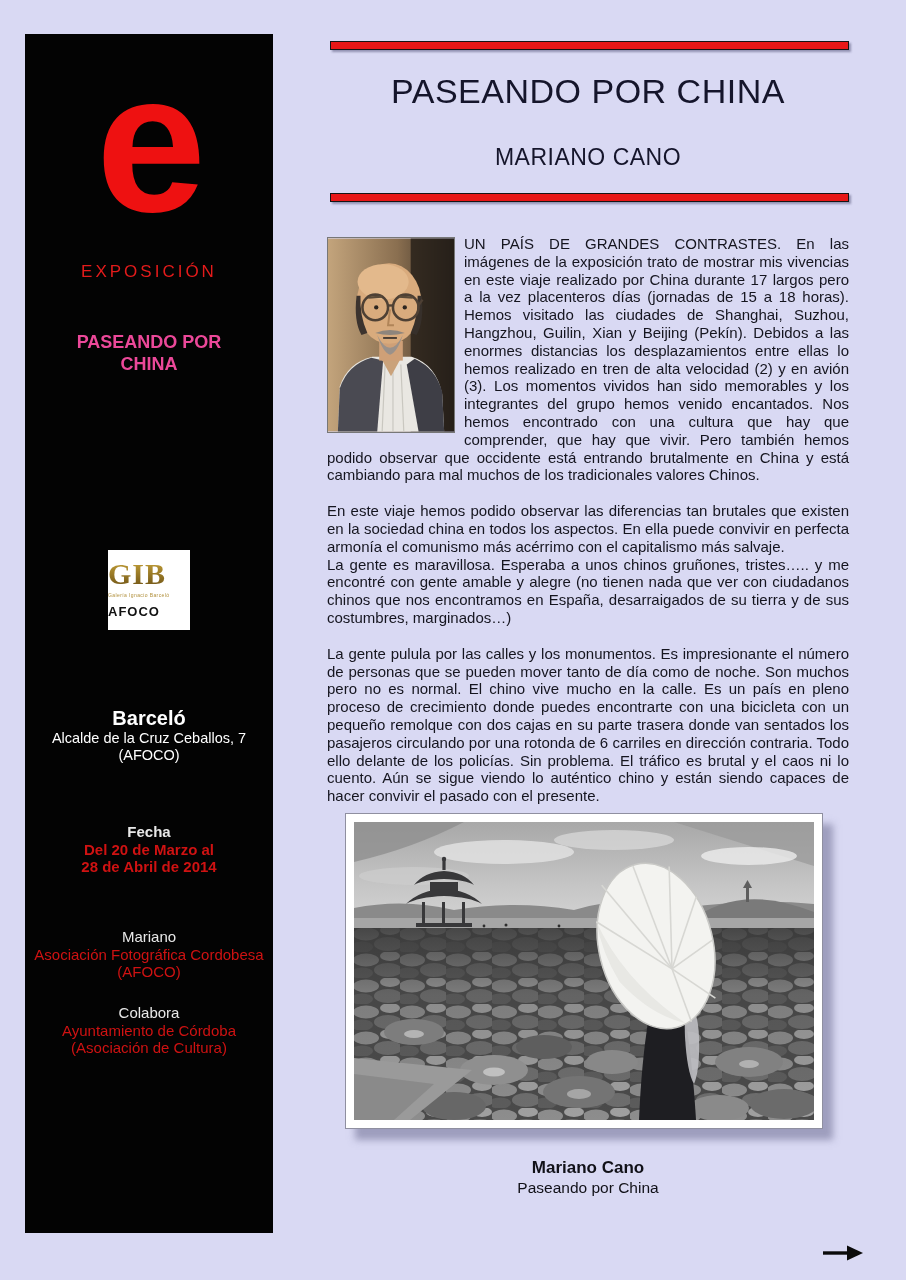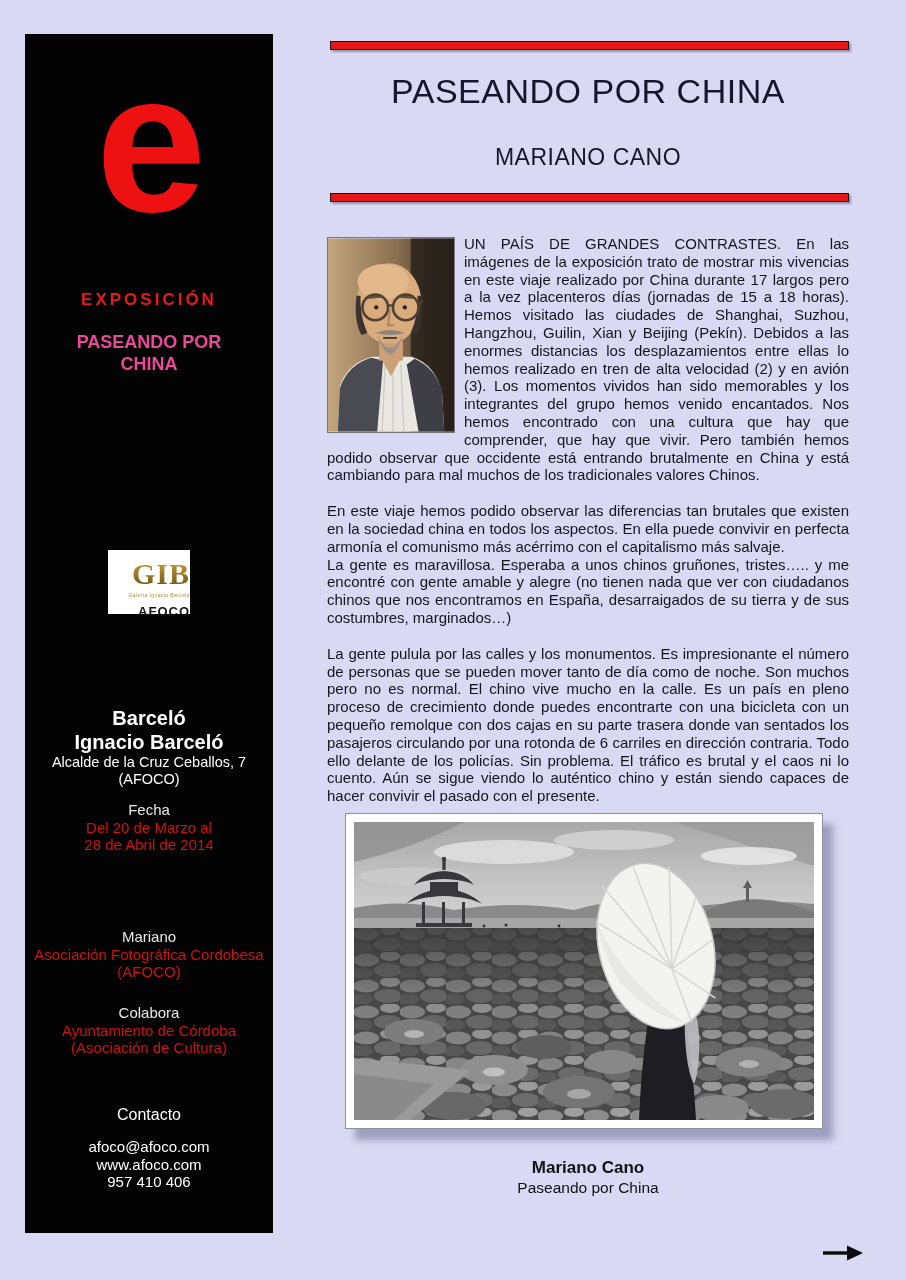--- a/index.html
+++ b/index.html
@@ -16,46 +16,46 @@
   .sidebar {
     position:absolute; left:25px; top:34px; width:248px; height:1199px;
     background:#030303; color:#fff; text-align:center;
   }
   .sb-block { position:absolute; left:0; width:100%; text-align:center; }
   .logo-e {
     top:14px; font-size:198px; line-height:190px; font-weight:bold;
     color:#ee1111; letter-spacing:-4px;
   }
   .exposicion {
-    top:256px; font-size:17px; font-weight:bold; letter-spacing:3px; color:#e31b1b;text-align:center;
+    top:228px; font-size:17px; font-weight:normal; letter-spacing:3px; color:#e31b1b;text-align:center;
   }
   .expo-title {
     top:297px; font-size:18px; line-height:22px; font-weight:bold; color:#ec4899;
   }
   .gib-box {
-    position:absolute; left:83px; top:516px; width:82px; height:64px;
-    background:#ffffff; color:#8a6a1f; text-align:right;
+    position:absolute; left:83px; top:516px; width:82px; height:80px;
+    background:#ffffff; color:#8a6a1f; text-align:left;
   }
   .gib-main {
     font-family:"Liberation Serif", serif; font-size:30px; line-height:30px;
     font-weight:bold; margin-top:9px; letter-spacing:1px;
     background:linear-gradient(#c9a53a,#6a4f14); -webkit-background-clip:text;
     background-clip:text; color:transparent;
   }
   .gib-sub { font-size:5px; color:#b08f3a; margin-top:3px; letter-spacing:.4px; }
   .gib-afoco { font-size:13px; font-weight:900; color:#111; margin-top:6px; letter-spacing:1px; }
 
   .gallery-block { top:672px; }
   .g-name { font-size:20px; line-height:24px; font-weight:bold; }
   .g-addr { font-size:14.5px; line-height:17px; }
   .g-city { font-size:16px; line-height:19px; }
 
   .label-line { font-size:15px; line-height:17.5px; color:#e8e8e8; }
   .red-line  { font-size:15px; line-height:17.5px; color:#cf1212; }
-  .fecha-block { top:767px; }
+  .fecha-block { top:789px;font-weight:bold; }
   .organiza-block { top:894px; }
   .colabora-block { top:970px; }
   .contacto-block { top:1071px; }
   .contact-label { font-size:16px; line-height:19px; }
   .contact-lines { margin-top:14px; font-size:15px; line-height:17.5px; }
 
   
   .red-bar {
     position:absolute; left:330px; width:519px; height:9px;
     background:#e81717; border:1px solid #151515;
@@ -116,21 +116,20 @@
     </div>
 
     <div class="gib-box">
       <div class="gib-main">GIB</div>
       <div class="gib-sub">Galería Ignacio Barceló</div>
       <div class="gib-afoco">AFOCO</div>
     </div>
 
     <div class="sb-block gallery-block">
       <div class="g-name">Barceló</div>
-      <div class="g-name">Ignacio Barceló</div>
       <div class="g-addr">Alcalde de la Cruz Ceballos, 7</div>
       <div class="g-addr">(AFOCO)</div>
     </div>
 
     <div class="sb-block fecha-block">
       <div class="label-line">Fecha</div>
       <div class="red-line">Del 20 de Marzo al</div>
       <div class="red-line">28 de Abril de 2014</div>
     </div>
 
@@ -139,28 +138,20 @@
       <div class="red-line">Asociación Fotográfica Cordobesa</div>
       <div class="red-line">(AFOCO)</div>
     </div>
 
     <div class="sb-block colabora-block">
       <div class="label-line">Colabora</div>
       <div class="red-line">Ayuntamiento de Córdoba</div>
       <div class="red-line">(Asociación de Cultura)</div>
     </div>
 
-    <div class="sb-block contacto-block">
-      <div class="contact-label">Contacto</div>
-      <div class="contact-lines">
-        <div>afoco@afoco.com</div>
-        <div>www.afoco.com</div>
-        <div>957 410 406</div>
-      </div>
-    </div>
   </div>
 
   <div class="red-bar bar-top"></div>
   <div class="main-title">PASEANDO POR CHINA</div>
   <div class="main-author">MARIANO CANO</div>
   <div class="red-bar bar-bottom"></div>
 
   <div class="article">
     <div class="portrait">
       <svg viewBox="0 0 128 196" width="126" height="194">

